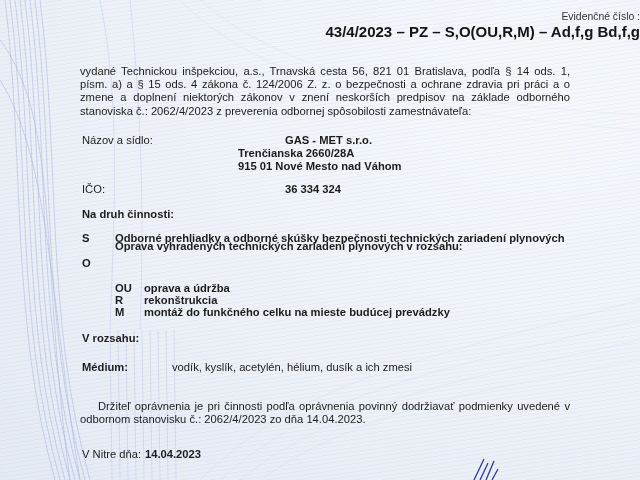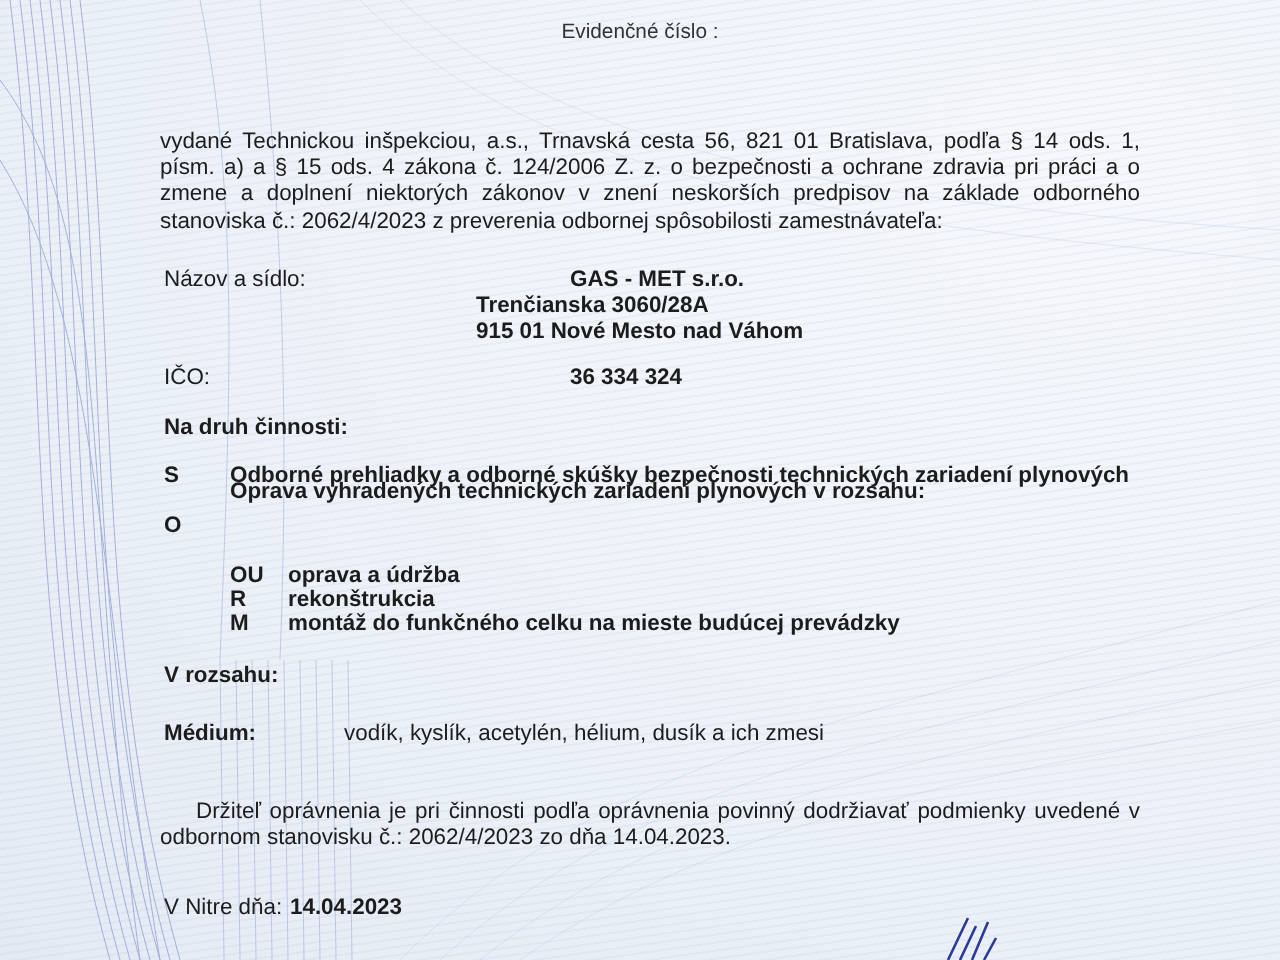--- a/index.html
+++ b/index.html
@@ -10,21 +10,21 @@
   }
   .page {
     position: absolute; inset: 0;
     background:
       repeating-linear-gradient(172deg, rgba(150,170,210,0.10) 0 1px, transparent 1px 4px),
       radial-gradient(ellipse at 85% 20%, #f6f8fb 0%, #eef2f8 55%, #e4eaf4 100%);
   }
   .guilloche { position: absolute; left: 0; top: 0; width: 640px; height: 480px; pointer-events: none; }
   .txt { position: absolute; white-space: nowrap; font-size: 11.2px; line-height: 13.2px; }
   .b { font-weight: bold; }
-  .c { left: 0; width: 640px; text-align: center; }
+  .c { left: 0; width: 640px; text-align: right; }
   .just { width: 490px; white-space: normal; text-align: justify; text-align-last: left; }
   .h-label { font-size: 10.4px; color: #333; top: 10px; }
   .h-num { font-size: 15px; font-weight: bold; top: 25px; color: #141414; }
   .sig { position: absolute; left: 470px; top: 455px; }
 </style>
 </head>
 <body>
 
 <div class="page">
   <svg class="guilloche" viewBox="0 0 640 480">
@@ -57,26 +57,27 @@
       <path d="M200 480 C 300 380, 420 360, 640 300"></path>
       <path d="M220 480 C 320 390, 440 370, 640 320"></path>
       <path d="M240 480 C 340 400, 460 380, 640 340"></path>
       <path d="M260 480 C 360 410, 480 390, 640 360"></path>
       <path d="M180 0 C 260 80, 380 110, 640 130"></path>
       <path d="M200 0 C 280 70, 400 100, 640 115"></path>
     </g>
   </svg>
 
   <div class="txt c h-label">Evidenčné číslo :</div>
+  <div class="txt c h-num">43/4/2023 – PZ – S,O(OU,R,M) – Ad,f,g Bd,f,g</div>
 
   <div class="txt just" style="left:80px; top:65px;">vydané Technickou inšpekciou, a.s., Trnavská cesta 56, 821 01 Bratislava, podľa § 14 ods. 1, písm. a) a § 15 ods. 4 zákona č. 124/2006 Z. z. o bezpečnosti a ochrane zdravia pri práci a o zmene a doplnení niektorých zákonov v znení neskorších predpisov na základe odborného stanoviska č.: 2062/4/2023 z preverenia odbornej spôsobilosti zamestnávateľa:</div>
 
   <div class="txt" style="left:82px; top:134px;">Názov a sídlo:</div>
   <div class="txt b" style="left:238px; top:134px;margin-left:47px;">GAS - MET s.r.o.</div>
-  <div class="txt b" style="left:238px; top:147px;">Trenčianska 3060/28A</div>
+  <div class="txt b" style="left:238px; top:147px;">Trenčianska 2660/28A</div>
   <div class="txt b" style="left:238px; top:160px;">915 01  Nové Mesto nad Váhom</div>
 
   <div class="txt" style="left:82px; top:183px;">IČO:</div>
   <div class="txt b" style="left:238px; top:183px;margin-left:47px;">36 334 324</div>
 
   <div class="txt" style="left:82px; top:208px;font-weight:bold;">Na druh činnosti:</div>
 
   <div class="txt b" style="left:82px; top:232px;">S</div>
   <div class="txt b" style="left:115px; top:232px;">Odborné prehliadky a odborné skúšky bezpečnosti technických zariadení plynových</div>
   <div class="txt b" style="left:82px; top:257px;">O</div>

